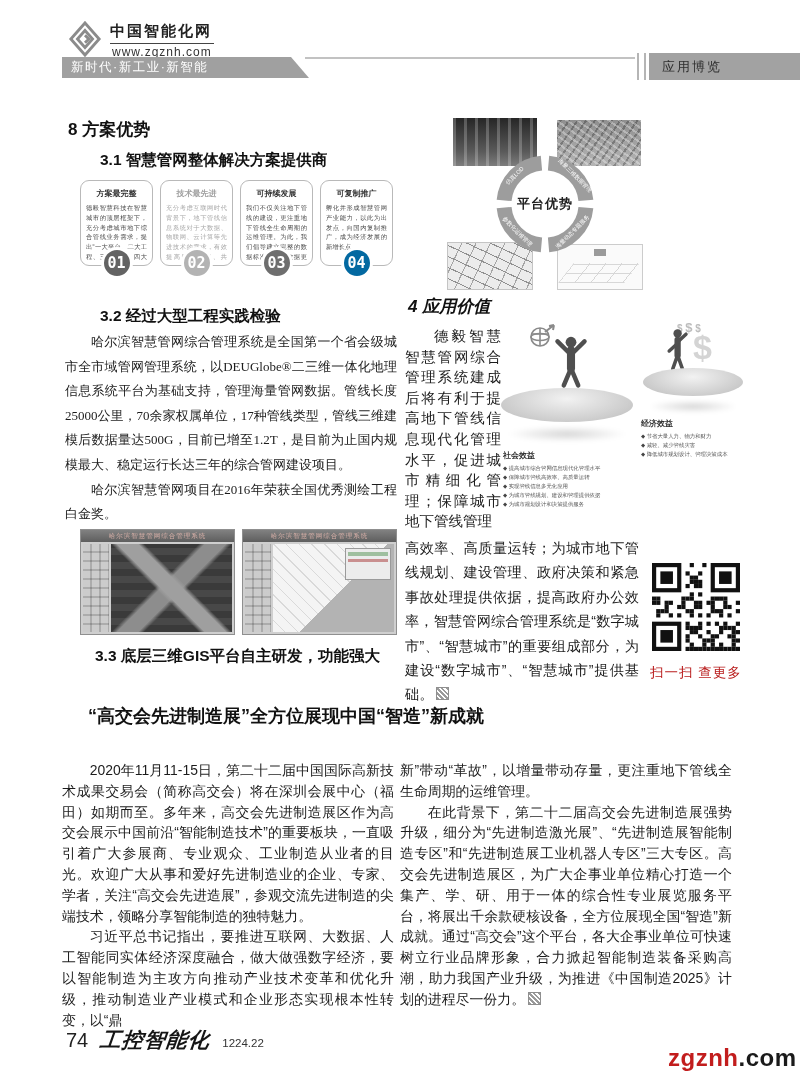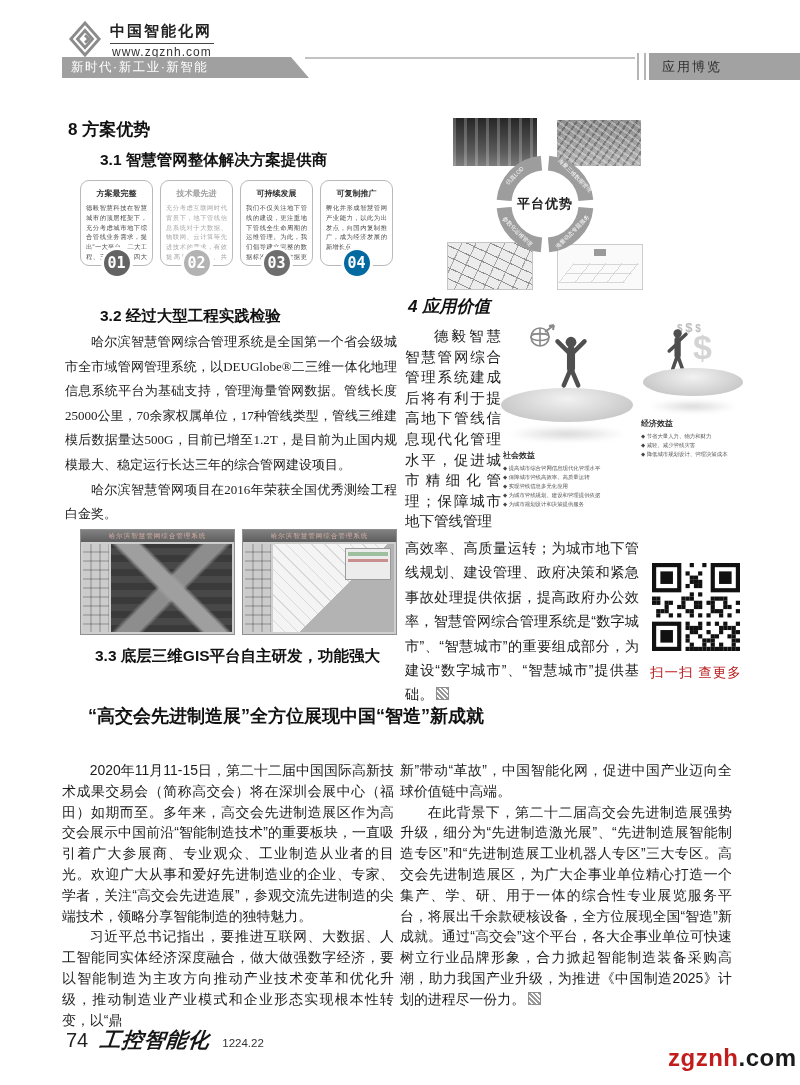--- a/index.html
+++ b/index.html
@@ -418,21 +418,21 @@
     <p><span>高效率、高质量运转；为城市地下管线规划、建设管理、政府决策和紧急事故处理提供依据，提高政府办公效率，智慧管网综合管理系统是“数字城市”、“智慧城市”的重要组成部分，为建设“数字城市”、“智慧城市”提供基础。</span><span class="endmark"></span></p>
   </div>
 
   <div id="art2-title" class="h-sec">“高交会先进制造展”全方位展现中国“智造”新成就</div>
   <div class="art2-cols">
     <div class="art2-col colpara">
       <p>2020年11月11-15日，第二十二届中国国际高新技术成果交易会（简称高交会）将在深圳会展中心（福田）如期而至。多年来，高交会先进制造展区作为高交会展示中国前沿“智能制造技术”的重要板块，一直吸引着广大参展商、专业观众、工业制造从业者的目光。欢迎广大从事和爱好先进制造业的企业、专家、学者，关注“高交会先进造展”，参观交流先进制造的尖端技术，领略分享智能制造的独特魅力。</p>
       <p>习近平总书记指出，要推进互联网、大数据、人工智能同实体经济深度融合，做大做强数字经济，要以智能制造为主攻方向推动产业技术变革和优化升级，推动制造业产业模式和企业形态实现根本性转变，以“鼎</p>
     </div>
     <div class="art2-col colpara">
-      <p class="cont">新”带动“革故”，中国智能化网，促进中国产业迈向全球价值链中高端。</p>
+      <p class="cont">新”带动“革故”，以增量带动存量，更注重地下管线全生命周期的运维管理。</p>
       <p><span>在此背景下，第二十二届高交会先进制造展强势升级，细分为“先进制造激光展”、“先进制造展智能制造专区”和“先进制造展工业机器人专区”三大专区。高交会先进制造展区，为广大企事业单位精心打造一个集产、学、研、用于一体的综合性专业展览服务平台，将展出千余款硬核设备，全方位展现全国“智造”新成就。通过“高交会”这个平台，各大企事业单位可快速树立行业品牌形象，合力掀起智能制造装备采购高潮，助力我国产业升级，为推进《中国制造2025》计划的进程尽一份力。</span><span class="endmark"></span></p>
     </div>
   </div>
 
   <div class="footer-left">
     <span class="pageno">74</span>
     <span class="journal-logo">工控智能化</span>
     <span class="issue">1224.22</span>
   </div>
   <div class="site">

